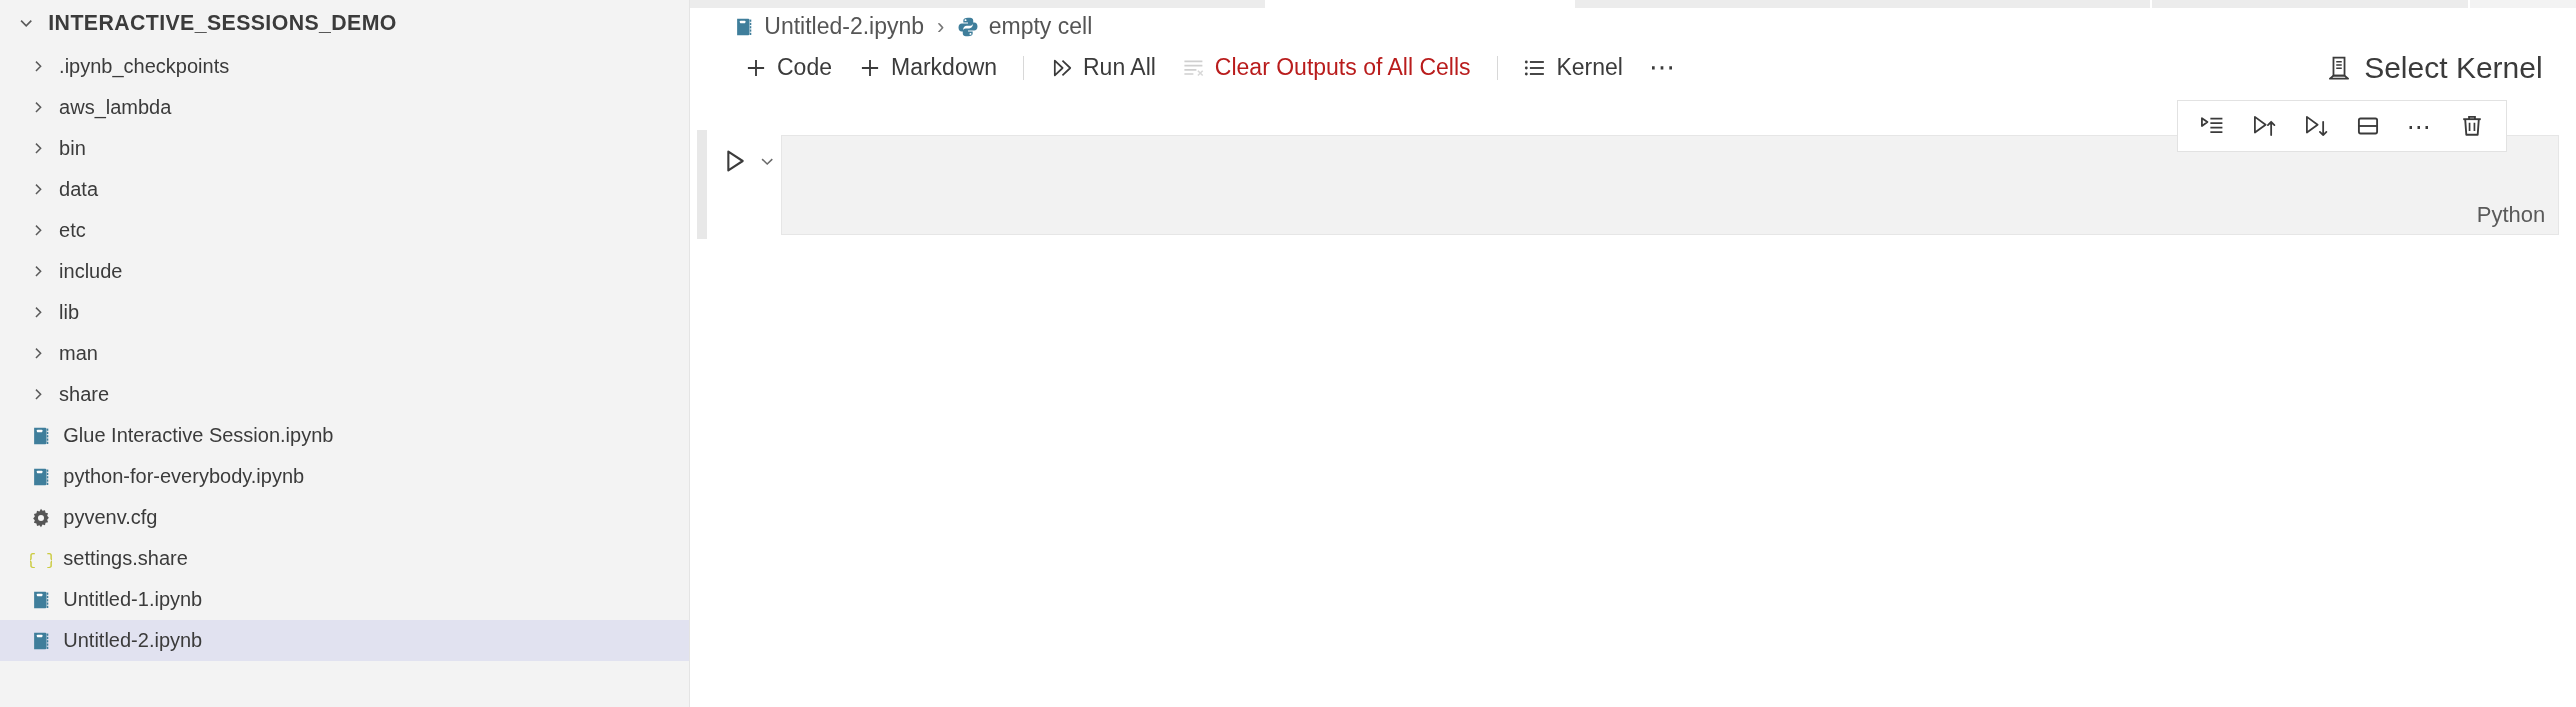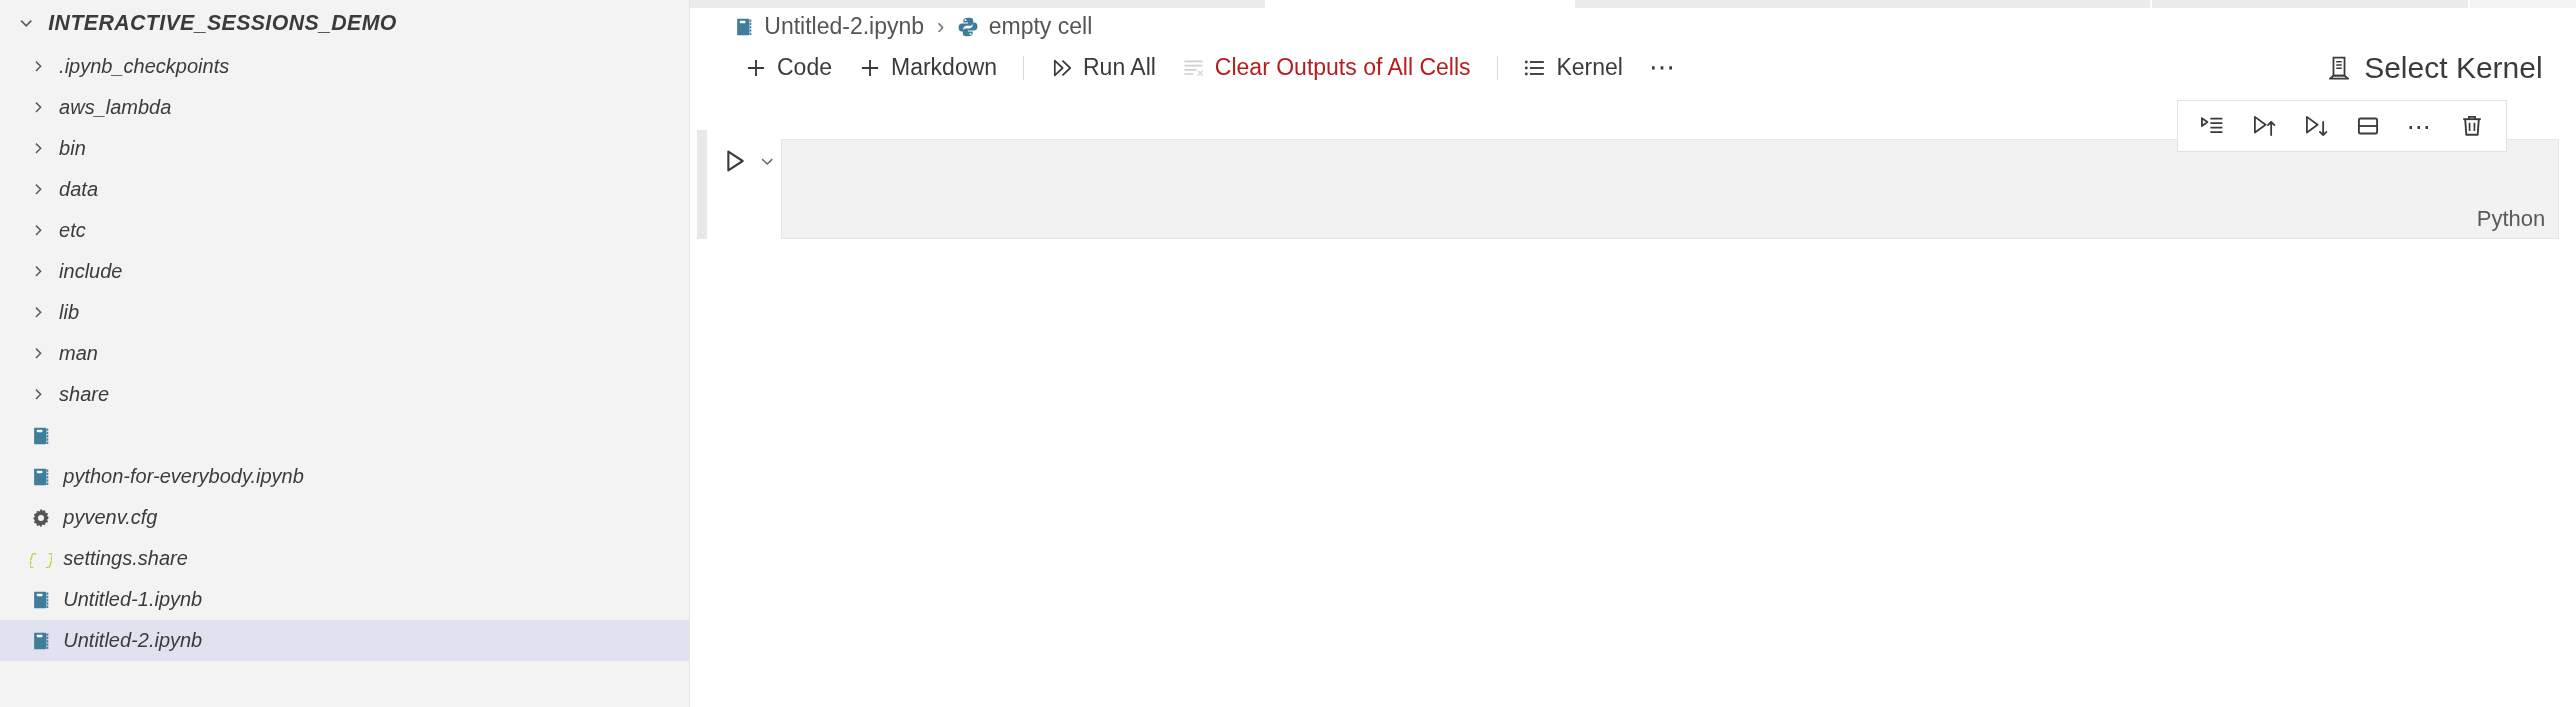--- a/index.html
+++ b/index.html
@@ -13,21 +13,20 @@
 
   
   #sidebar {
     width: 690px;
     height: 707px;
     background: #f3f3f3;
     border-right: 0.9px solid #e4e4e4;
     position: relative;
     flex: 0 0 690px;
     overflow: hidden;
-    font-style: italic;
   }
   .sb-header {
     display: flex; align-items: center;
     height: 46px;
     padding-left: 13px;
     gap: 9.3px;
   }
   .sb-header .chev { width: 26px; display: flex; justify-content: center; }
   .sb-title {
     font-size: 21.3px;
@@ -115,21 +114,21 @@
   .ct-btn {
     width: 50px; height: 43px;
     display: flex; align-items: center; justify-content: center;
     cursor: pointer; border-radius: 3.7px;
   }
   .ct-dots { font-size: 24px; color: #3b3b3b; letter-spacing: 1.9px; line-height: 13px; }
 
   
   #cell-wrap {
     position: absolute; top: 130px; left: 0; right: 0; height: 109px;
-    display: flex; align-items: flex-end;
+    display: flex; align-items: center;
   }
   #cell-focus-bar {
     width: 9.3px; height: 109px; background: #e8e8e8;
     margin-left: 7.4px; flex: 0 0 9.3px;
   }
   #cell-gutter {
     width: 74px; height: 109px;
     display: flex; align-items: flex-start; gap: 3.7px;
     padding-top: 15px; padding-left: 13px;
     flex: 0 0 74px;
@@ -244,20 +243,21 @@
             <svg width="22" height="22" viewBox="0 0 16 16">
               <path d="M3 2h8a1 1 0 011 1v10a1 1 0 01-1 1H3z" fill="#3f7e9b"></path>
               <rect x="5" y="3.4" width="4" height="1.8" rx="0.5" fill="#ffffff"></rect>
               <rect x="12.2" y="2.6" width="1.1" height="1.6" fill="#3f7e9b"></rect>
               <rect x="12.2" y="5" width="1.1" height="1.6" fill="#3f7e9b"></rect>
               <rect x="12.2" y="7.4" width="1.1" height="1.6" fill="#3f7e9b"></rect>
               <rect x="12.2" y="9.8" width="1.1" height="1.6" fill="#3f7e9b"></rect>
               <rect x="12.2" y="12.2" width="1.1" height="1.6" fill="#3f7e9b"></rect>
             </svg>
           </span>
+          <span class="sb-label">Glue Interactive Session.ipynb</span>
         </div>
         <div class="sb-row file">
           <span class="sb-icon">
             <svg width="22" height="22" viewBox="0 0 16 16">
               <path d="M3 2h8a1 1 0 011 1v10a1 1 0 01-1 1H3z" fill="#3f7e9b"></path>
               <rect x="5" y="3.4" width="4" height="1.8" rx="0.5" fill="#ffffff"></rect>
               <rect x="12.2" y="2.6" width="1.1" height="1.6" fill="#3f7e9b"></rect>
               <rect x="12.2" y="5" width="1.1" height="1.6" fill="#3f7e9b"></rect>
               <rect x="12.2" y="7.4" width="1.1" height="1.6" fill="#3f7e9b"></rect>
               <rect x="12.2" y="9.8" width="1.1" height="1.6" fill="#3f7e9b"></rect>

